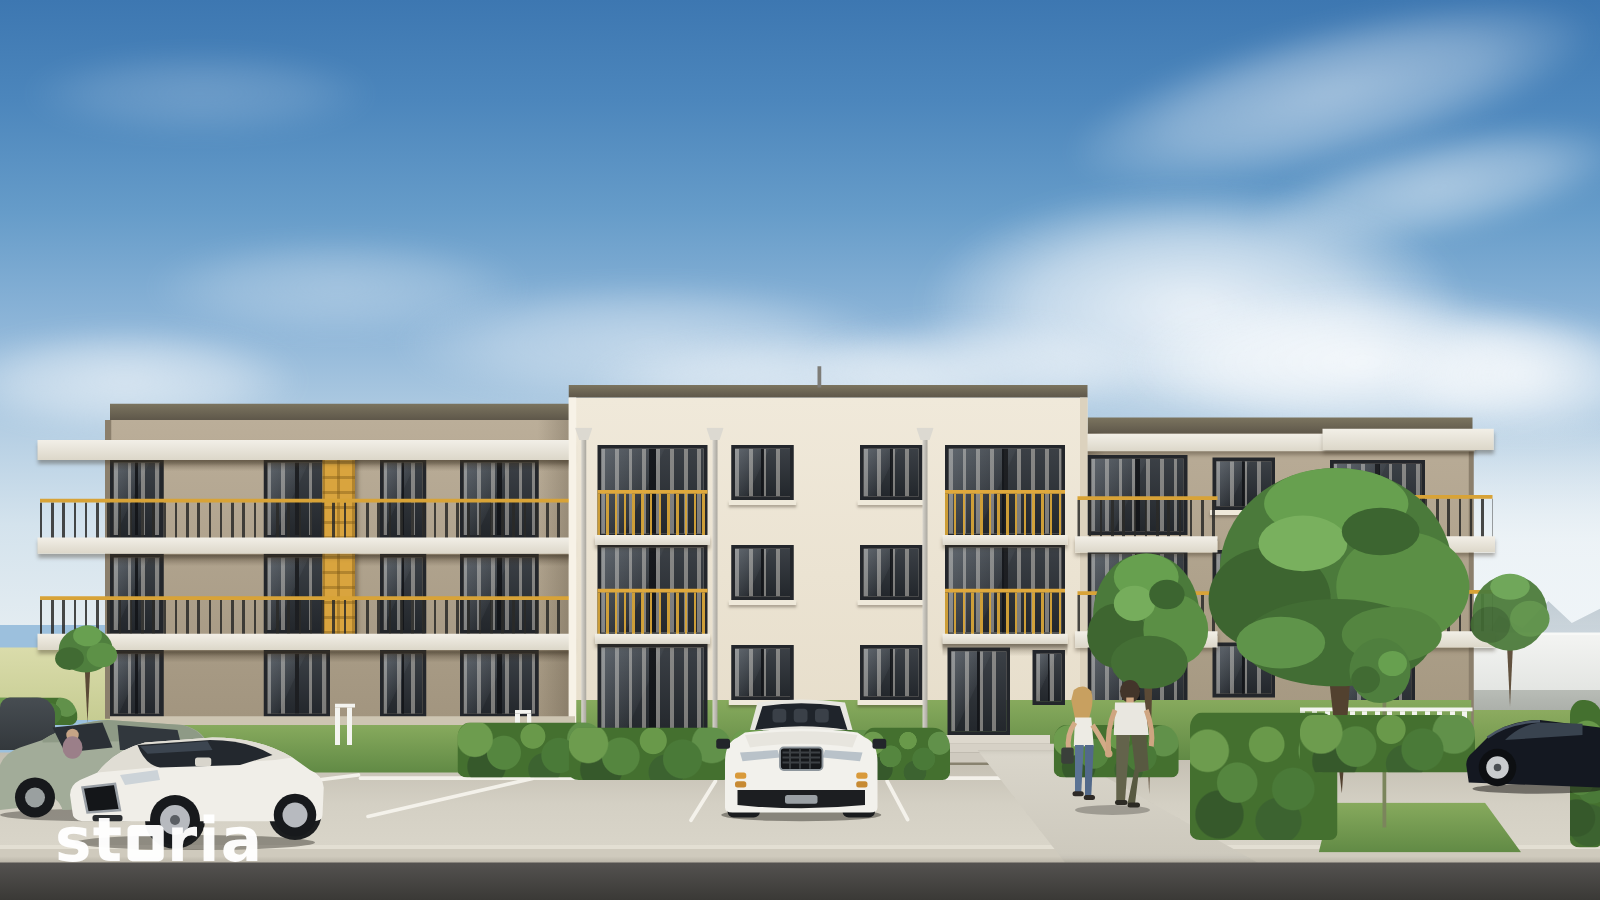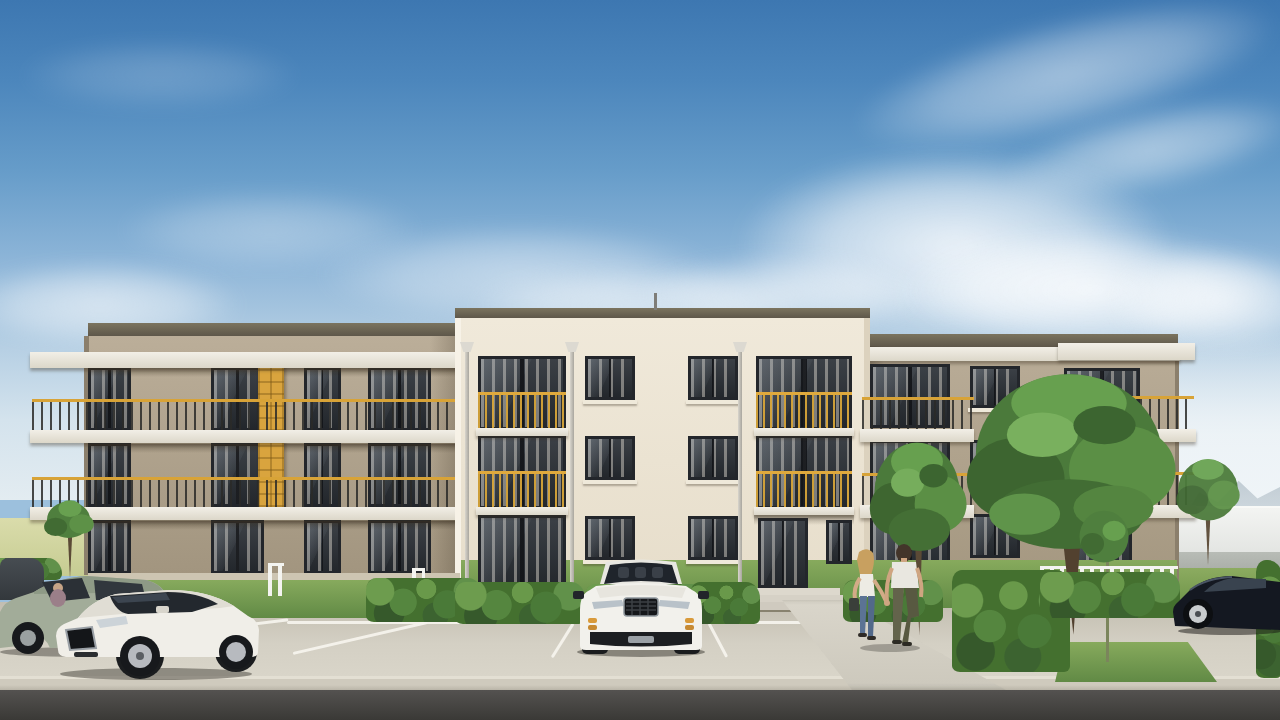--- a/index.html
+++ b/index.html
@@ -333,14 +333,15 @@
       <path d="M50,24 Q43,40 45,58" stroke="#cfa581" stroke-width="4" fill="none"></path>
       <circle cx="45" cy="59" r="3" fill="#cfa581"></circle>
       <path d="M75,24 Q81,40 79,53" stroke="#cfa581" stroke-width="4" fill="none"></path>
       <path d="M51,44 L62,44 L58,97 L51,97 Z" fill="#63634b"></path>
       <path d="M63,44 L75,44 L77,72 L69,74 L66,99 L60,99 L66,70 Z" fill="#585941"></path>
       <rect x="50" y="96" width="10" height="4" rx="2" fill="#2c2a24"></rect>
         <rect x="60" y="98" width="10" height="4" rx="2" fill="#2c2a24"></rect>
     </g>
   </svg>
 
+  <div class="wm"><span>st</span><span class="sq"></span><span>ria</span></div>
 
 </div>
 
 </body></html>

